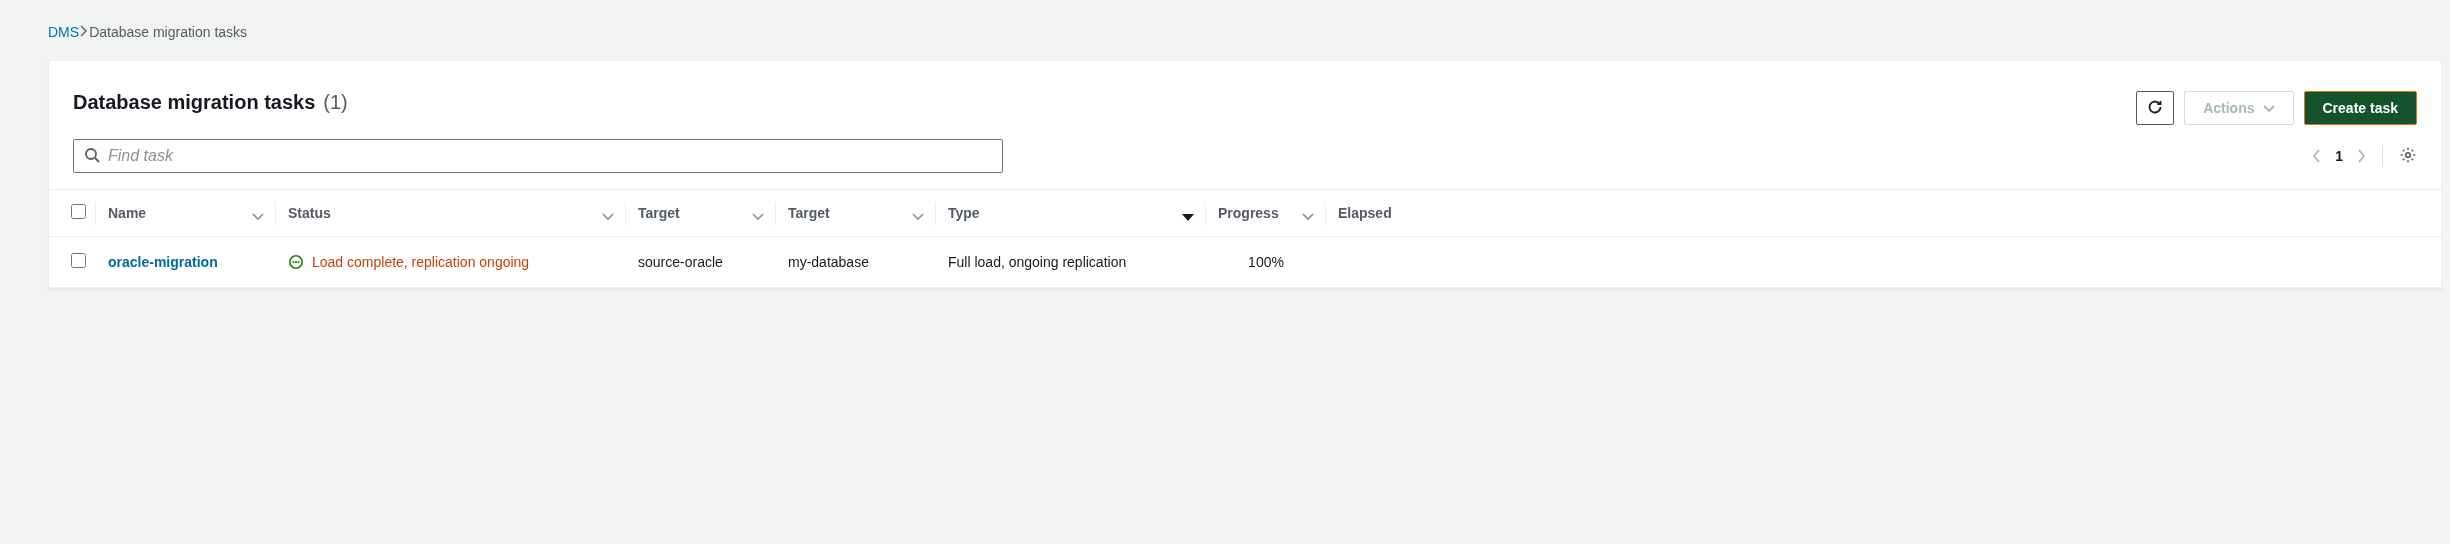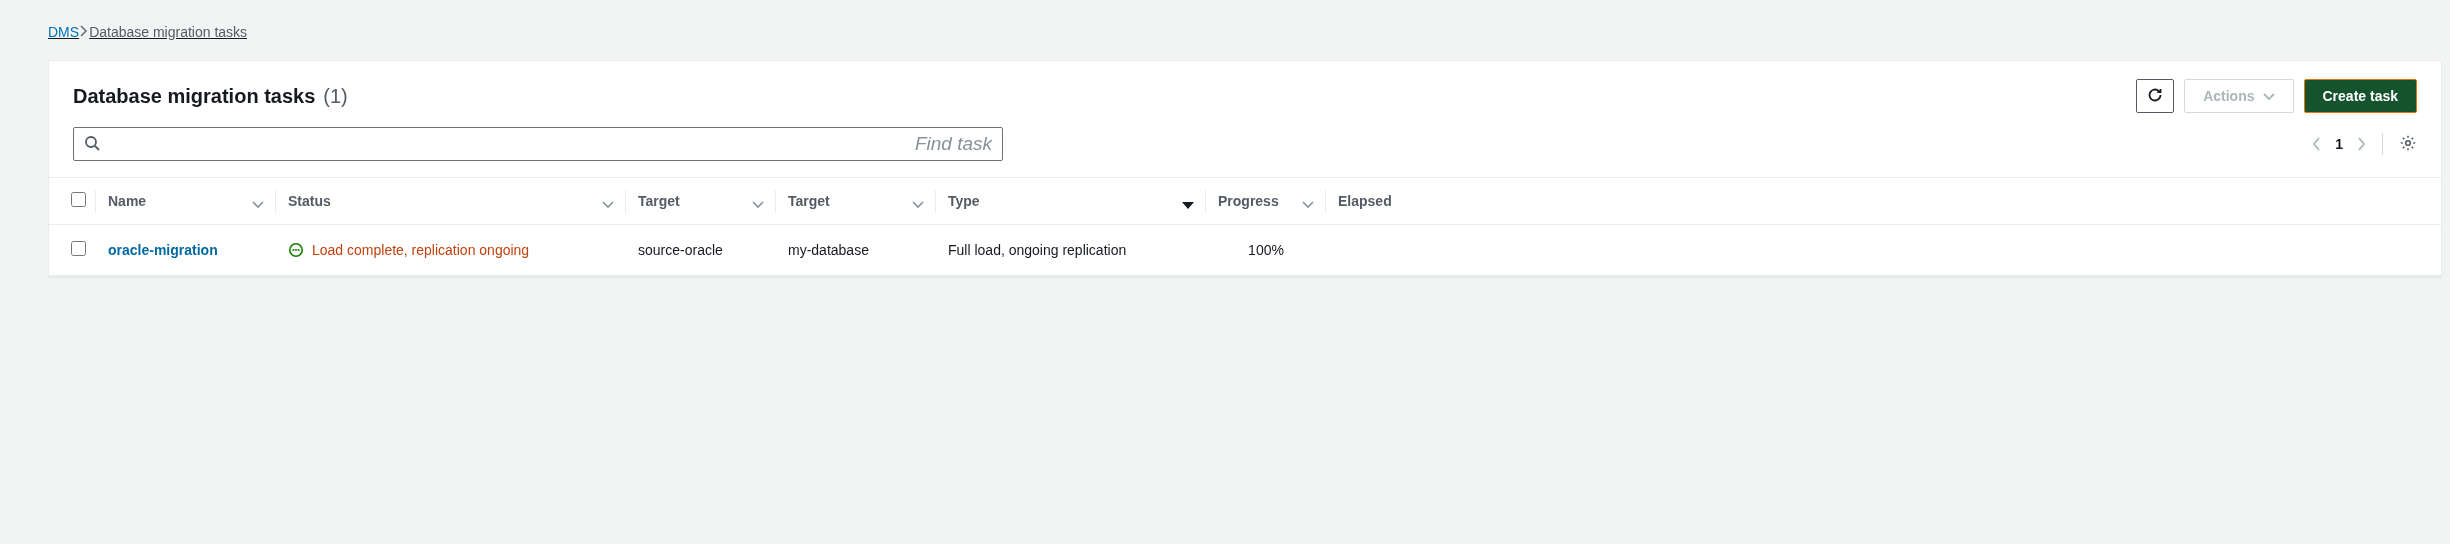--- a/index.html
+++ b/index.html
@@ -11,21 +11,20 @@
   }
   .page {
     padding: 24px 8px 24px 48px;
   }
   .breadcrumb {
     display: flex;
     align-items: flex-start;
     gap: 1px;
     margin-bottom: 20px;
     font-size: 14px;
-    text-decoration: underline;
   }
   .breadcrumb a {
     color: #0073bb;
     text-decoration: none;
   }
   .breadcrumb .chevron {
     color: #687078;
     font-size: 14px;
   }
   .breadcrumb .current {
@@ -53,20 +52,21 @@
     gap: 8px;
   }
   .title .count {
     font-weight: 400;
     color: #545b64;
   }
   .actions-group {
     display: flex;
     align-items: center;
     gap: 10px;
+    margin-top: 12px;
   }
   .btn {
     display: inline-flex;
     align-items: center;
     justify-content: center;
     gap: 8px;
     height: 34px;
     padding: 0 18px;
     border: 1px solid #545b64;
     background: #fff;
@@ -110,25 +110,24 @@
   }
   .search-wrap svg {
     flex-shrink: 0;
     margin-right: 8px;
     color: #545b64;
   }
   .search-wrap input {
     border: none;
     outline: none;
     width: 100%;
-    font-size: 19px;
+    font-size: 16px;
     font-style: italic;
     color: #687078;
     background: transparent;
-    text-align: right;
   }
   .search-wrap input::placeholder {
     color: #879196;
     font-style: italic;
   }
   .pager-group {
     display: flex;
     align-items: center;
     gap: 16px;
   }

